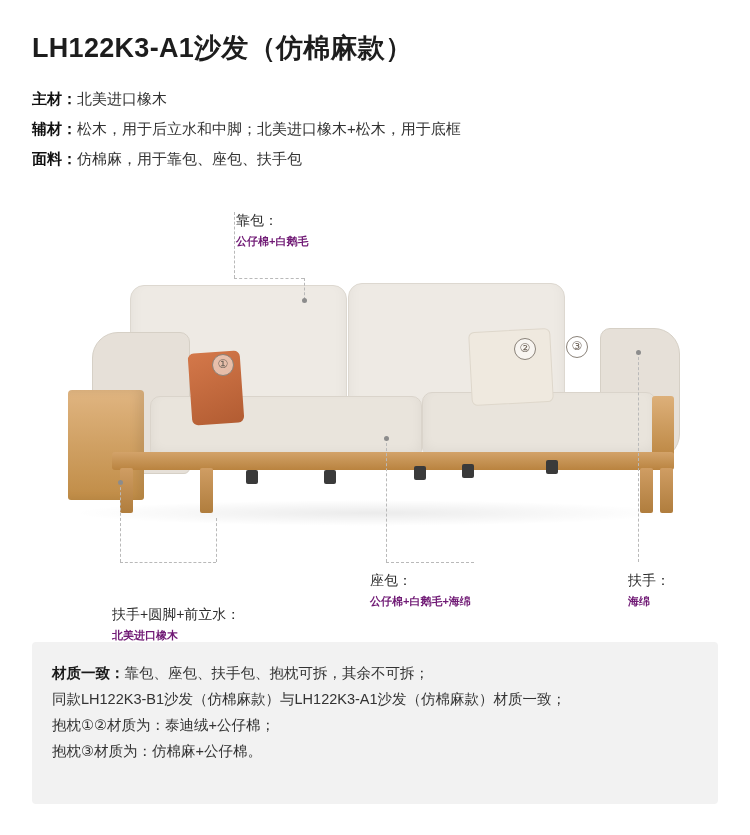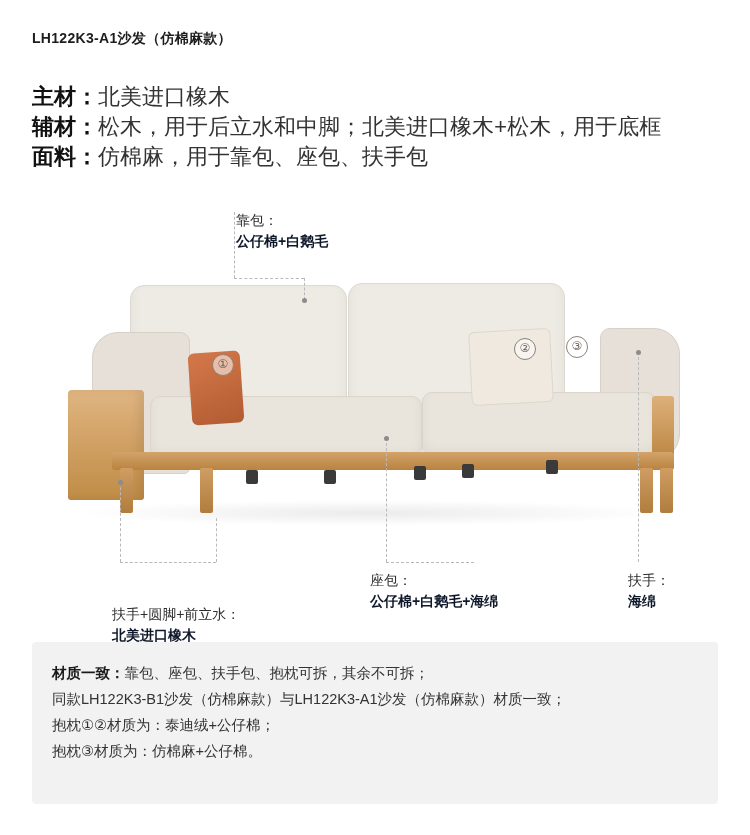--- a/index.html
+++ b/index.html
@@ -19,37 +19,36 @@
     position: relative;
     width: 750px;
     height: 835px;
   }
 
   
   .title {
     position: absolute;
     left: 32px;
     top: 30px;
-    font-size: 14px;
+    font-size: 27px;
     font-weight: bold;
     letter-spacing: 0.3px;
     color: #1d1d1d;
   }
   .spec-list {
     position: absolute;
     left: 32px;
     top: 84px;
     width: 690px;
   }
   .spec-row {
-    font-size: 22px;
+    font-size: 15px;
     line-height: 30px;
     color: #222;
     white-space: nowrap;
-    font-family: Liberation Mono, monospace;
   }
   .spec-key {
     font-weight: bold;
     color: #111;
   }
   .spec-val {
     font-weight: normal;
     color: #333;
   }
 
@@ -69,22 +68,22 @@
     line-height: 21px;
     color: #222;
   }
   .callout .c-small {
     font-weight: normal;
     font-size: 14px;
     color: #2b2b2b;
   }
   .callout .c-strong {
     font-weight: bold;
-    font-size: 14px;
-    color: #0f172a;
+    font-size: 11px;
+    color: #701a75;
   }
 
   
   .lead {
     position: absolute;
     border-color: #b9b9b9;
     border-style: dashed;
     border-width: 0;
   }
   .lead.v { border-left-width: 1px; }

